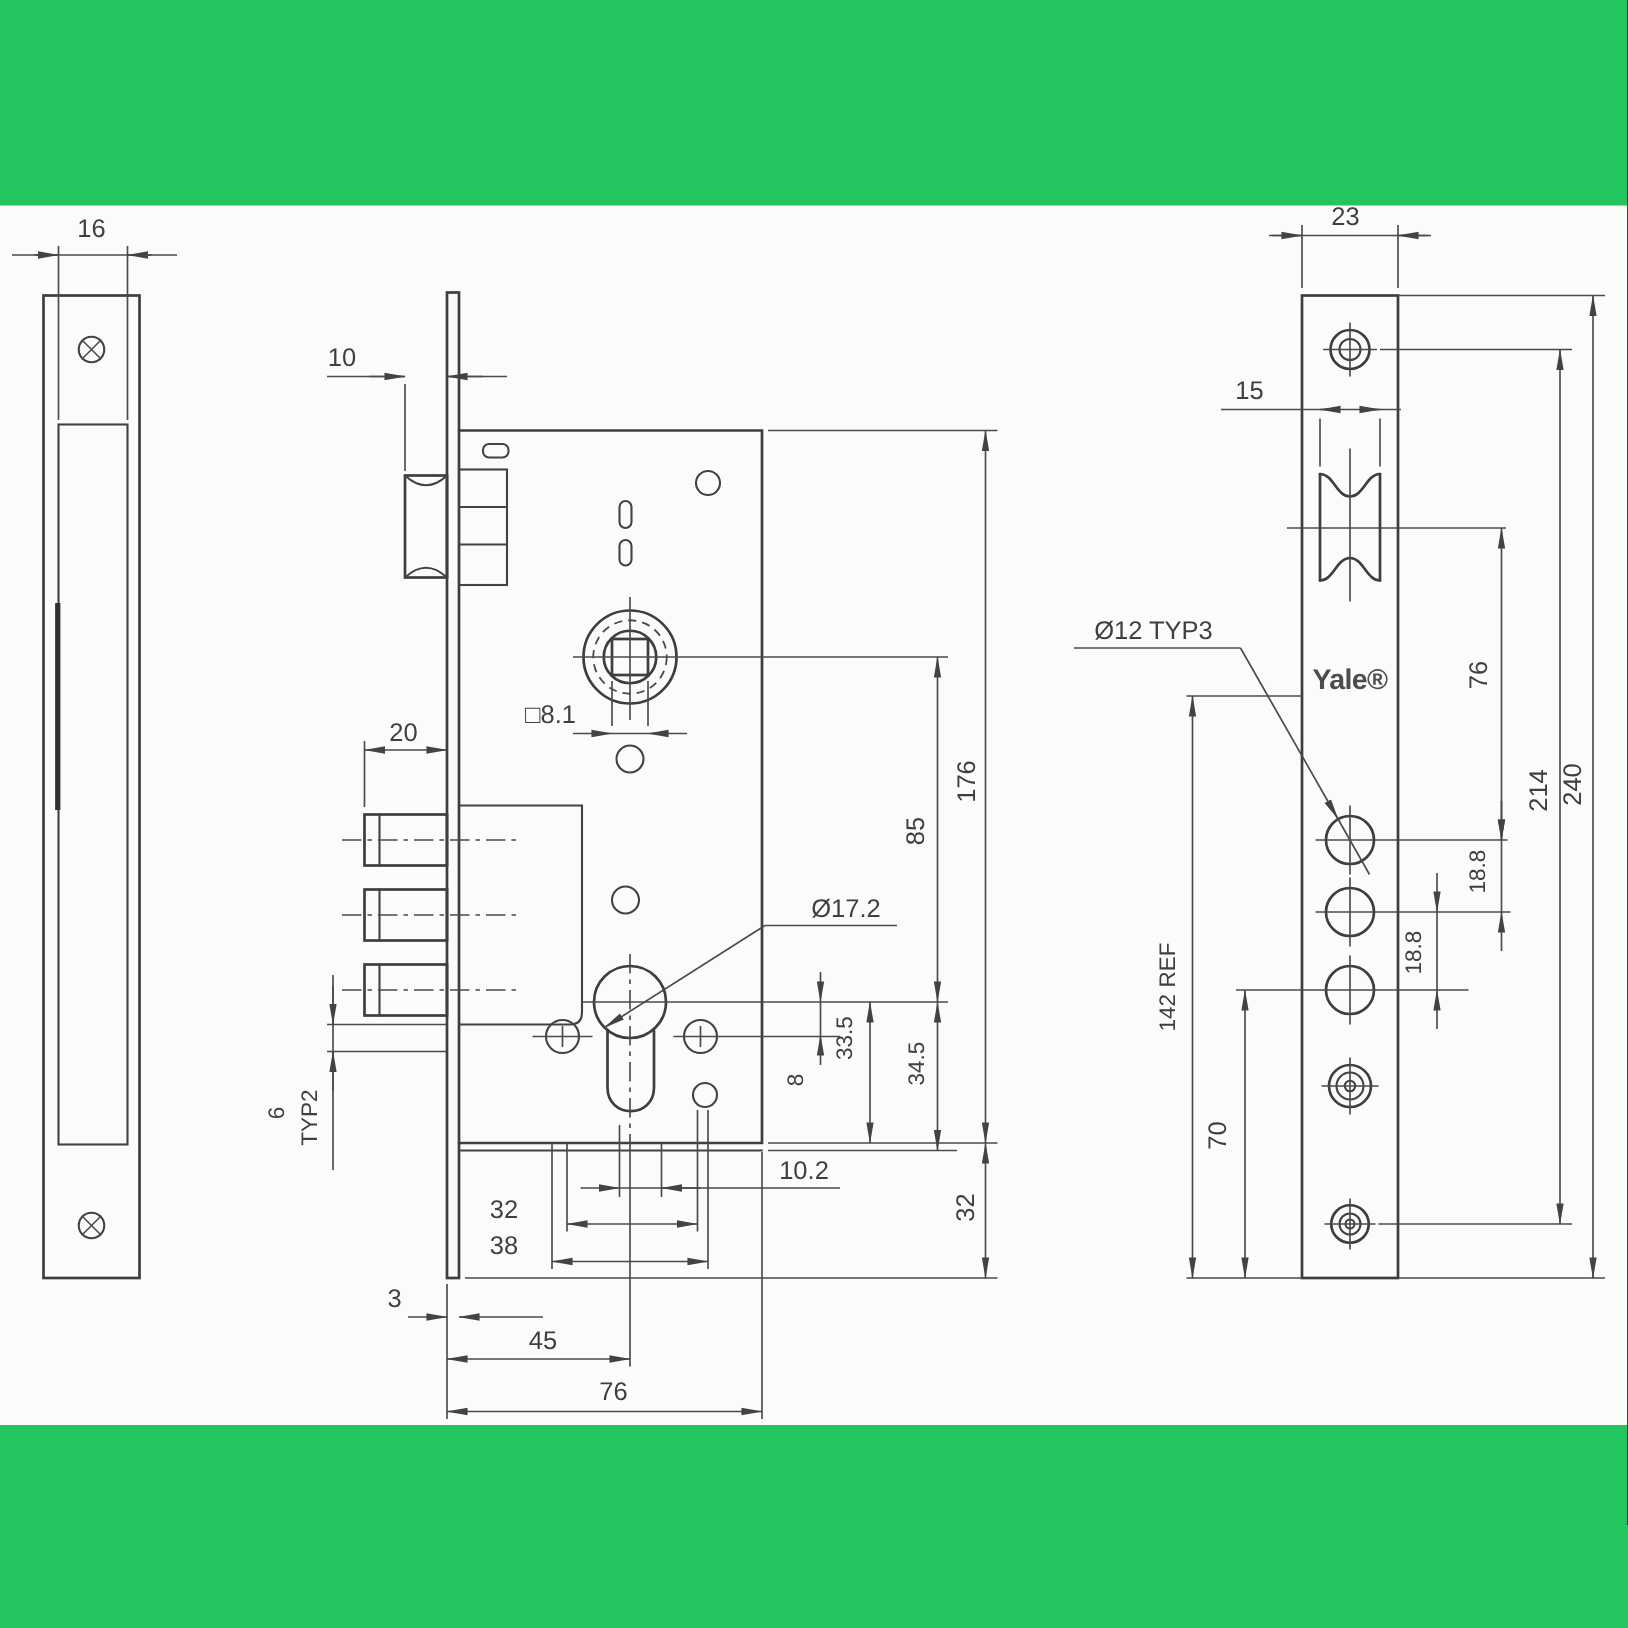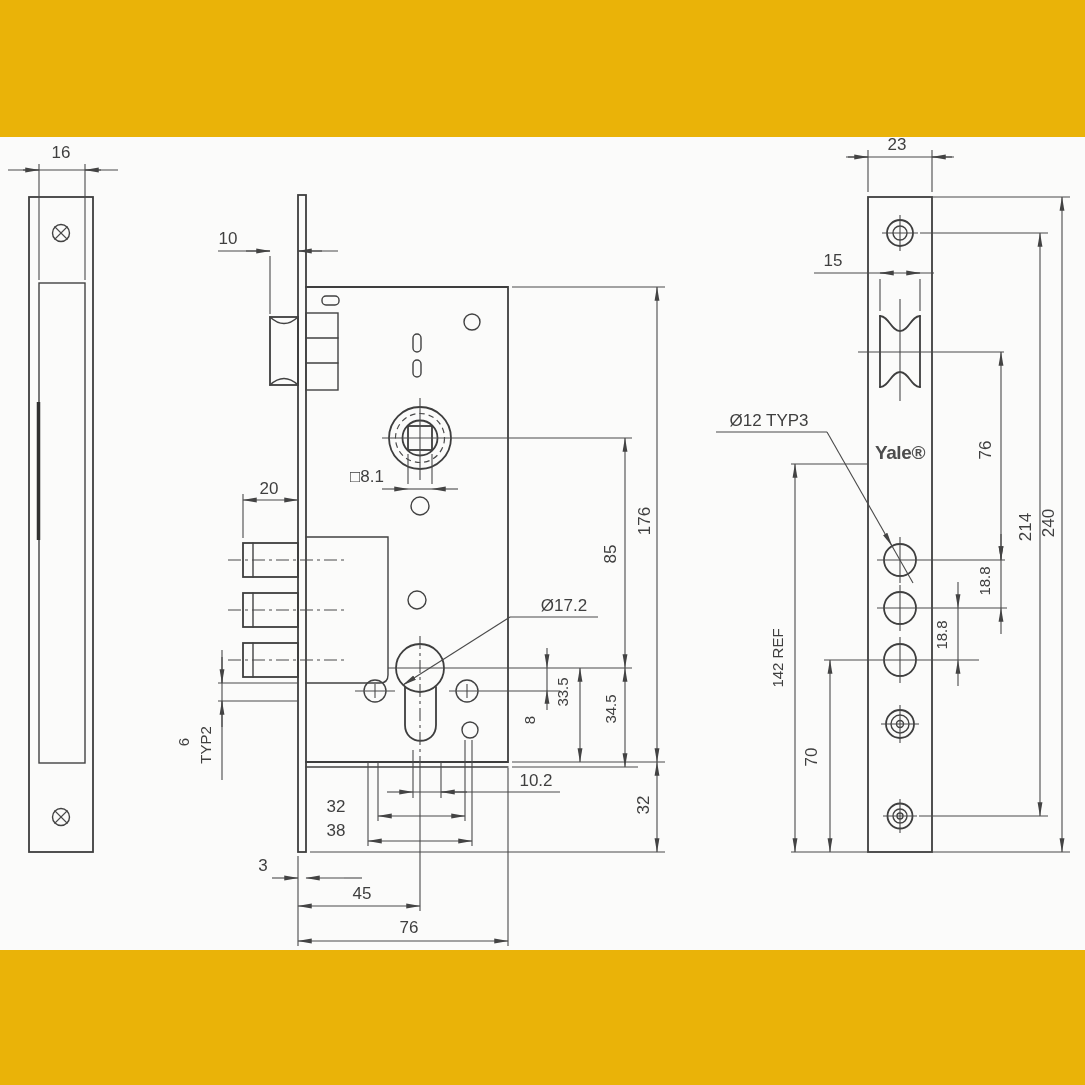--- a/index.html
+++ b/index.html
@@ -1,16 +1,16 @@
 <!DOCTYPE html>
 <html><head>
 <meta charset="utf-8">
 <style>
   html,body{margin:0;padding:0;background:#000;}
-  .page{position:relative;width:1085px;height:1085px;background:#eab308;overflow:hidden;
+  .page{position:relative;width:1085px;height:1085px;background:#22c55e;overflow:hidden;
         font-family:"Liberation Sans", sans-serif;}
   svg{position:absolute;left:0;top:0;filter:blur(.3px);}
   .o  {stroke:#3e3e3e;stroke-width:1.8;fill:none;stroke-linecap:round;}
   .o2 {stroke:#424242;stroke-width:1.4;fill:none;stroke-linecap:round;}
   .d  {stroke:#4a4a4a;stroke-width:1.1;fill:none;}
   .dd {stroke:#4a4a4a;stroke-width:1.1;fill:none;stroke-dasharray:13 4 3 4;}
   .dc {stroke:#4a4a4a;stroke-width:1.2;fill:none;stroke-dasharray:5.5 4;}
   .tk {stroke:#303030;stroke-width:3.5;fill:none;}
   text{fill:#3f3f3f;font-family:"Liberation Sans",sans-serif;font-size:17px;text-anchor:middle;}
   .sm{font-size:15px;}

